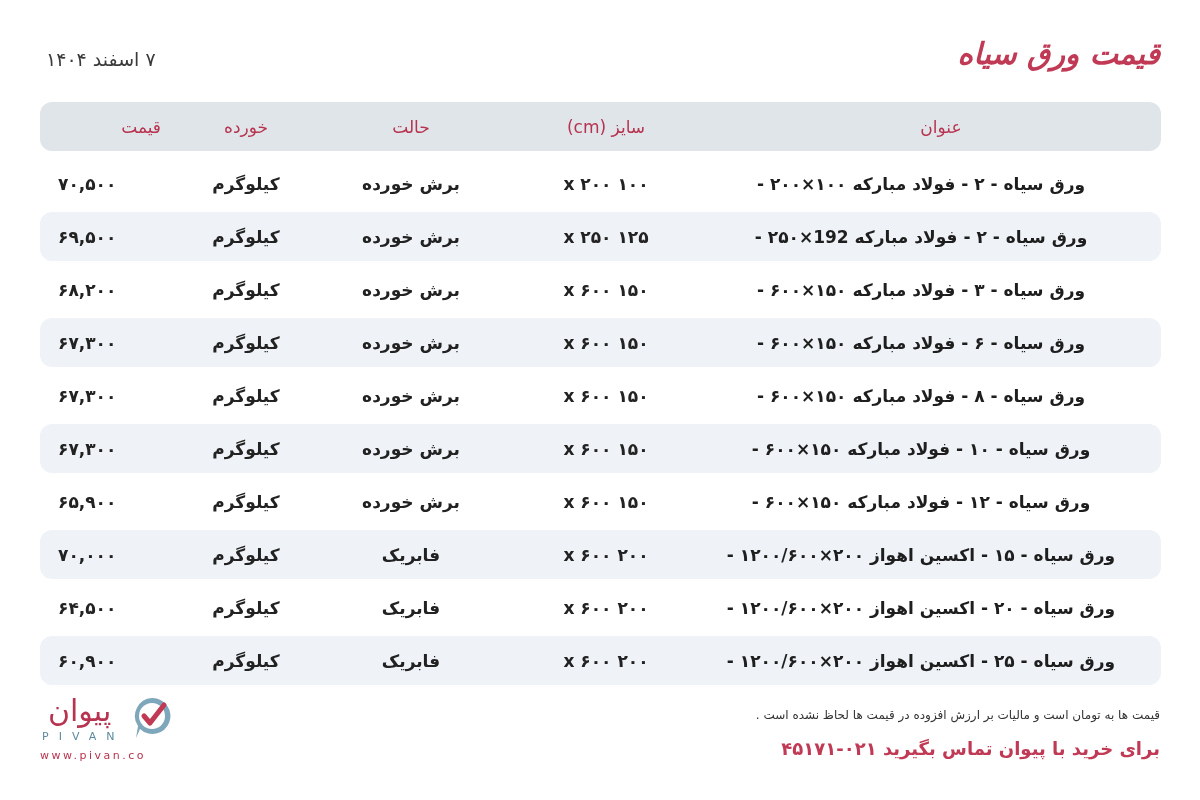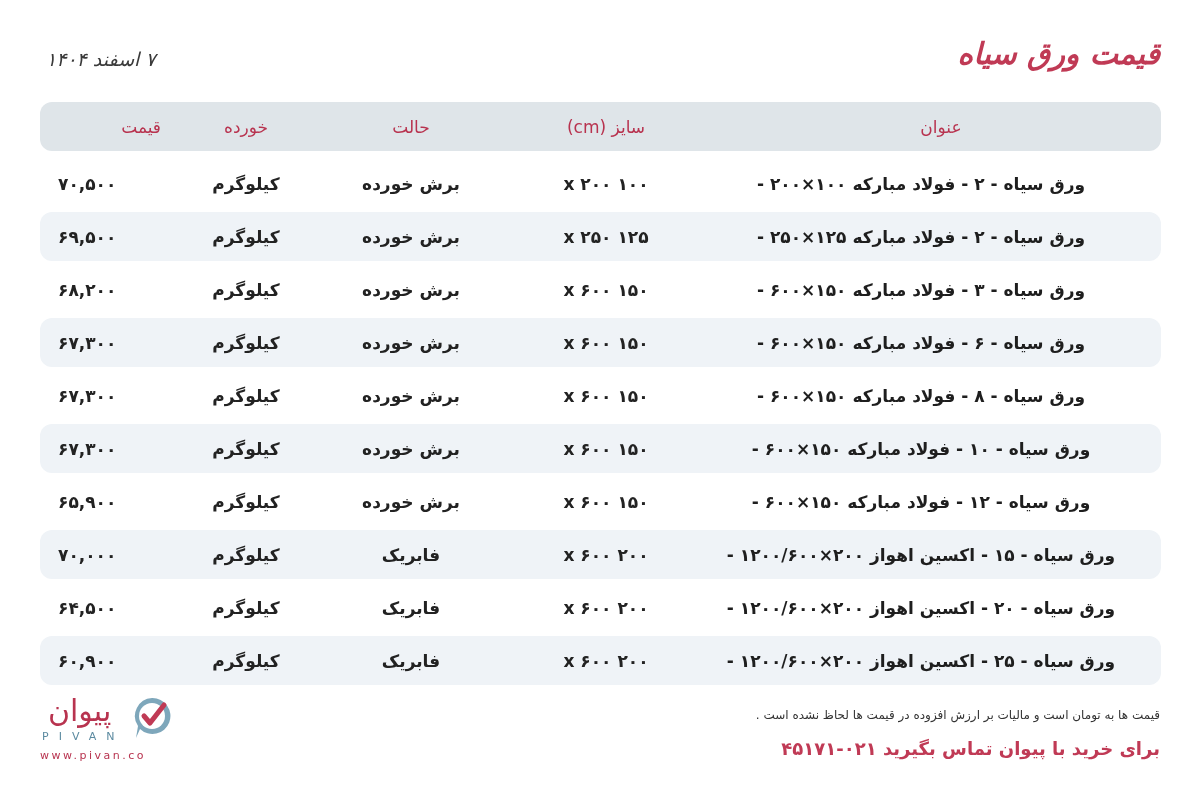--- a/index.html
+++ b/index.html
@@ -7,21 +7,21 @@
     body { font-family: "DejaVu Sans", "Liberation Sans", sans-serif; color: #1e1e1e; position: relative; }
 
     .page-title {
       position: absolute; right: 40px; top: 36px;
       font-size: 30px; font-weight: bold; color: #c03a55;
       direction: rtl;
       font-style: italic;
     }
     .page-date {
       position: absolute; left: 46px; top: 48px;
-      font-size: 19px; color: #3a3a3a; direction: rtl; font-style: italic;
+      font-size: 19px; color: #3a3a3a; direction: rtl;
     }
 
     .table {
       position: absolute; left: 40px; top: 102px; width: 1121px;
       direction: rtl;
     }
     .thead {
       height: 49px; background: #dfe5e9; border-radius: 12px;
       display: flex; align-items: center;
     }
@@ -84,21 +84,21 @@
   </div>
 
   <div class="row first">
     <div class="cell c-title">ورق سیاه - ۲ - فولاد مبارکه ۱۰۰×۲۰۰ -</div>
     <div class="cell c-size">۱۰۰ x ۲۰۰</div>
     <div class="cell c-state">برش خورده</div>
     <div class="cell c-unit">کیلوگرم</div>
     <div class="cell c-price">۷۰,۵۰۰</div>
   </div>
   <div class="row alt">
-    <div class="cell c-title">ورق سیاه - ۲ - فولاد مبارکه ۱۲۵×۲۵۰ -</div>
+    <div class="cell c-title">ورق سیاه - ۲ - فولاد مبارکه 192×۲۵۰ -</div>
     <div class="cell c-size">۱۲۵ x ۲۵۰</div>
     <div class="cell c-state">برش خورده</div>
     <div class="cell c-unit">کیلوگرم</div>
     <div class="cell c-price">۶۹,۵۰۰</div>
   </div>
   <div class="row">
     <div class="cell c-title">ورق سیاه - ۳ - فولاد مبارکه ۱۵۰×۶۰۰ -</div>
     <div class="cell c-size">۱۵۰ x ۶۰۰</div>
     <div class="cell c-state">برش خورده</div>
     <div class="cell c-unit">کیلوگرم</div>

